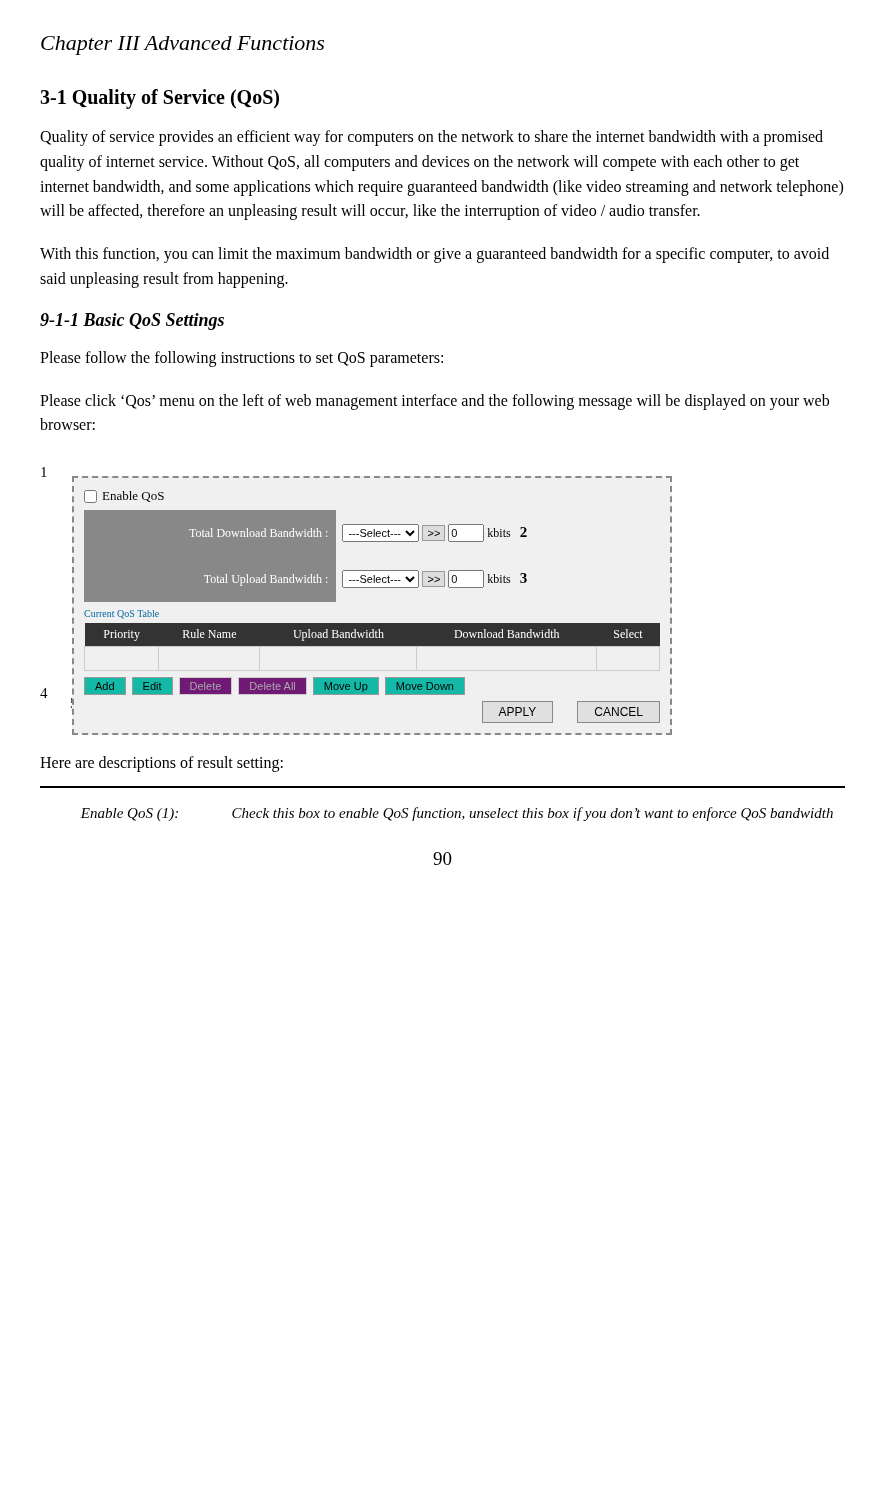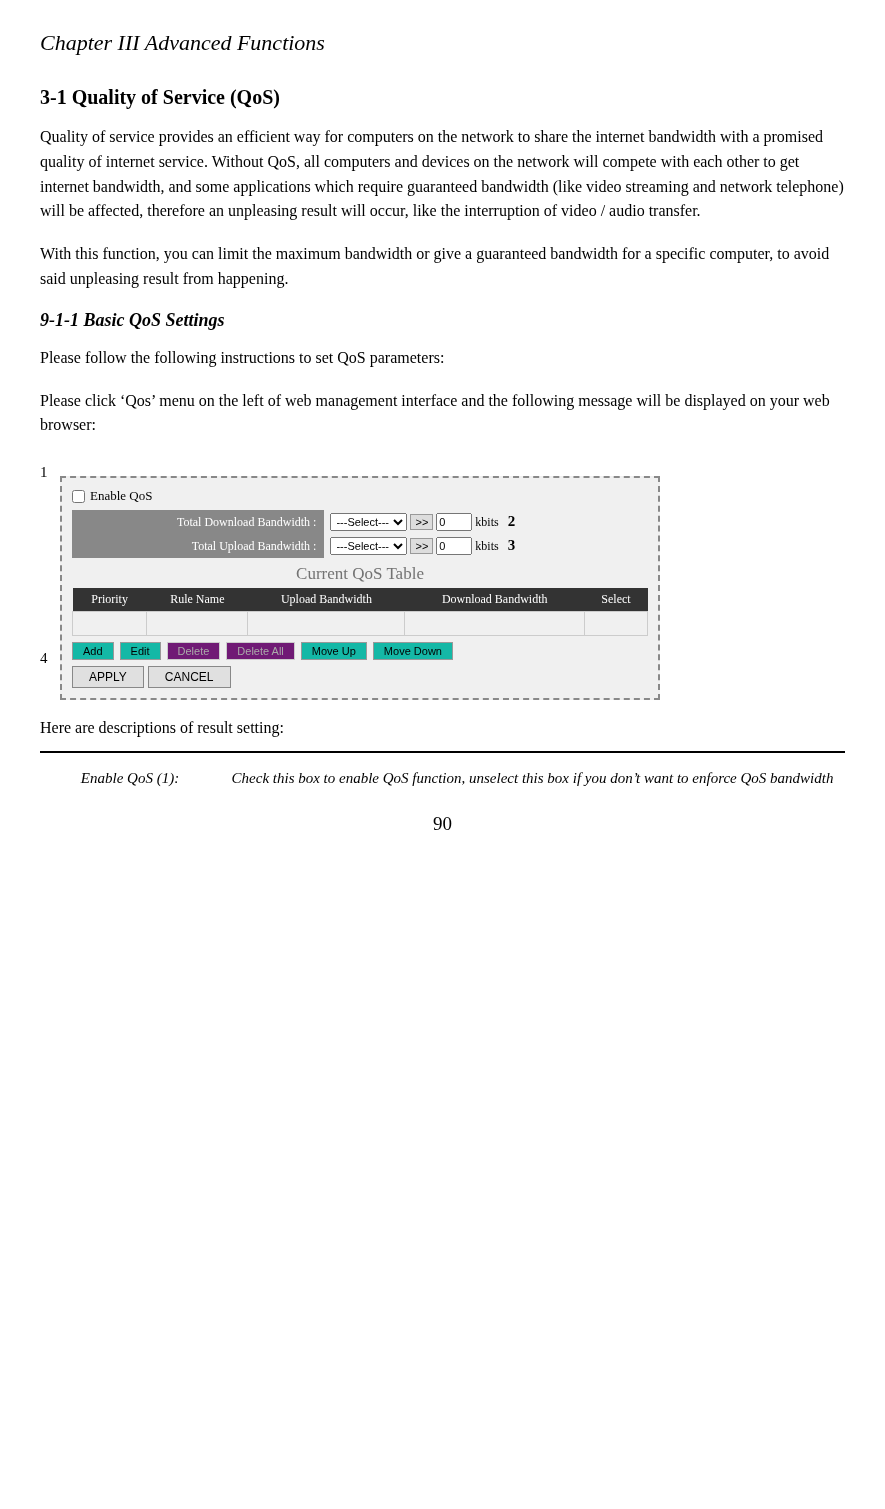--- a/index.html
+++ b/index.html
@@ -54,21 +54,21 @@
     .qos-enable-row input[type=checkbox] {
       margin-right: 5px;
     }
     .qos-bandwidth-table {
       width: 100%;
       border-collapse: collapse;
       margin-bottom: 6px;
       font-size: 12px;
     }
     .qos-bandwidth-table td {
-      padding: 3px 6px;
+      padding: 14px 6px;
     }
     .qos-bandwidth-table .label-cell {
       background: #888;
       color: #fff;
       text-align: right;
       padding-right: 8px;
       font-size: 12px;
     }
     .qos-bandwidth-table select {
       font-size: 11px;
@@ -80,24 +80,23 @@
       background: #ddd;
       border: 1px solid #999;
       cursor: pointer;
     }
     .qos-bandwidth-table input[type=text] {
       width: 36px;
       font-size: 11px;
       padding: 1px;
     }
     .current-qos-label {
-      font-size: 17px;
+      font-size: 10px;
       margin-bottom: 4px;
-      color: #737373;
-      text-align: center;
+      color: #0369a1;
     }
     .qos-table {
       width: 100%;
       border-collapse: collapse;
       font-size: 12px;
       margin-bottom: 6px;
     }
     .qos-table th {
       background: #333;
       color: #fff;
@@ -125,21 +124,22 @@
       cursor: pointer;
     }
     .qos-btn.disabled {
       color: #aaa;
       border-color: #ccc;
       background: #701a75;
       cursor: default;
     }
     .qos-action-buttons {
       display: flex;
-      gap: 4px;
+      justify-content: flex-end;
+      gap: 24px;
       margin-top: 4px;
     }
     .qos-action-btn {
       font-size: 12px;
       padding: 3px 16px;
       background: #e0e0e0;
       border: 1px solid #888;
       cursor: pointer;
     }
     .descriptions-header {
@@ -199,21 +199,21 @@
 <div class="subsection-title">9-1-1 Basic QoS Settings</div>
 <p>Please follow the following instructions to set QoS parameters:</p>
 <p>Please click ‘Qos’ menu on the left of web management interface and the following message will be displayed on your web browser:</p>
 
 <div class="diagram-container">
 
   
   <span class="annotation-num" style="left:0px; top:8px;">1</span>
 
   
-  <div class="qos-interface" style="margin-left:20px;">
+  <div class="qos-interface" style="margin-left:32px;">
 
     
     <div class="qos-enable-row">
       <input type="checkbox" style="">
       <span>Enable QoS</span>
     </div>
 
     
     <table class="qos-bandwidth-table">
       <tbody>

